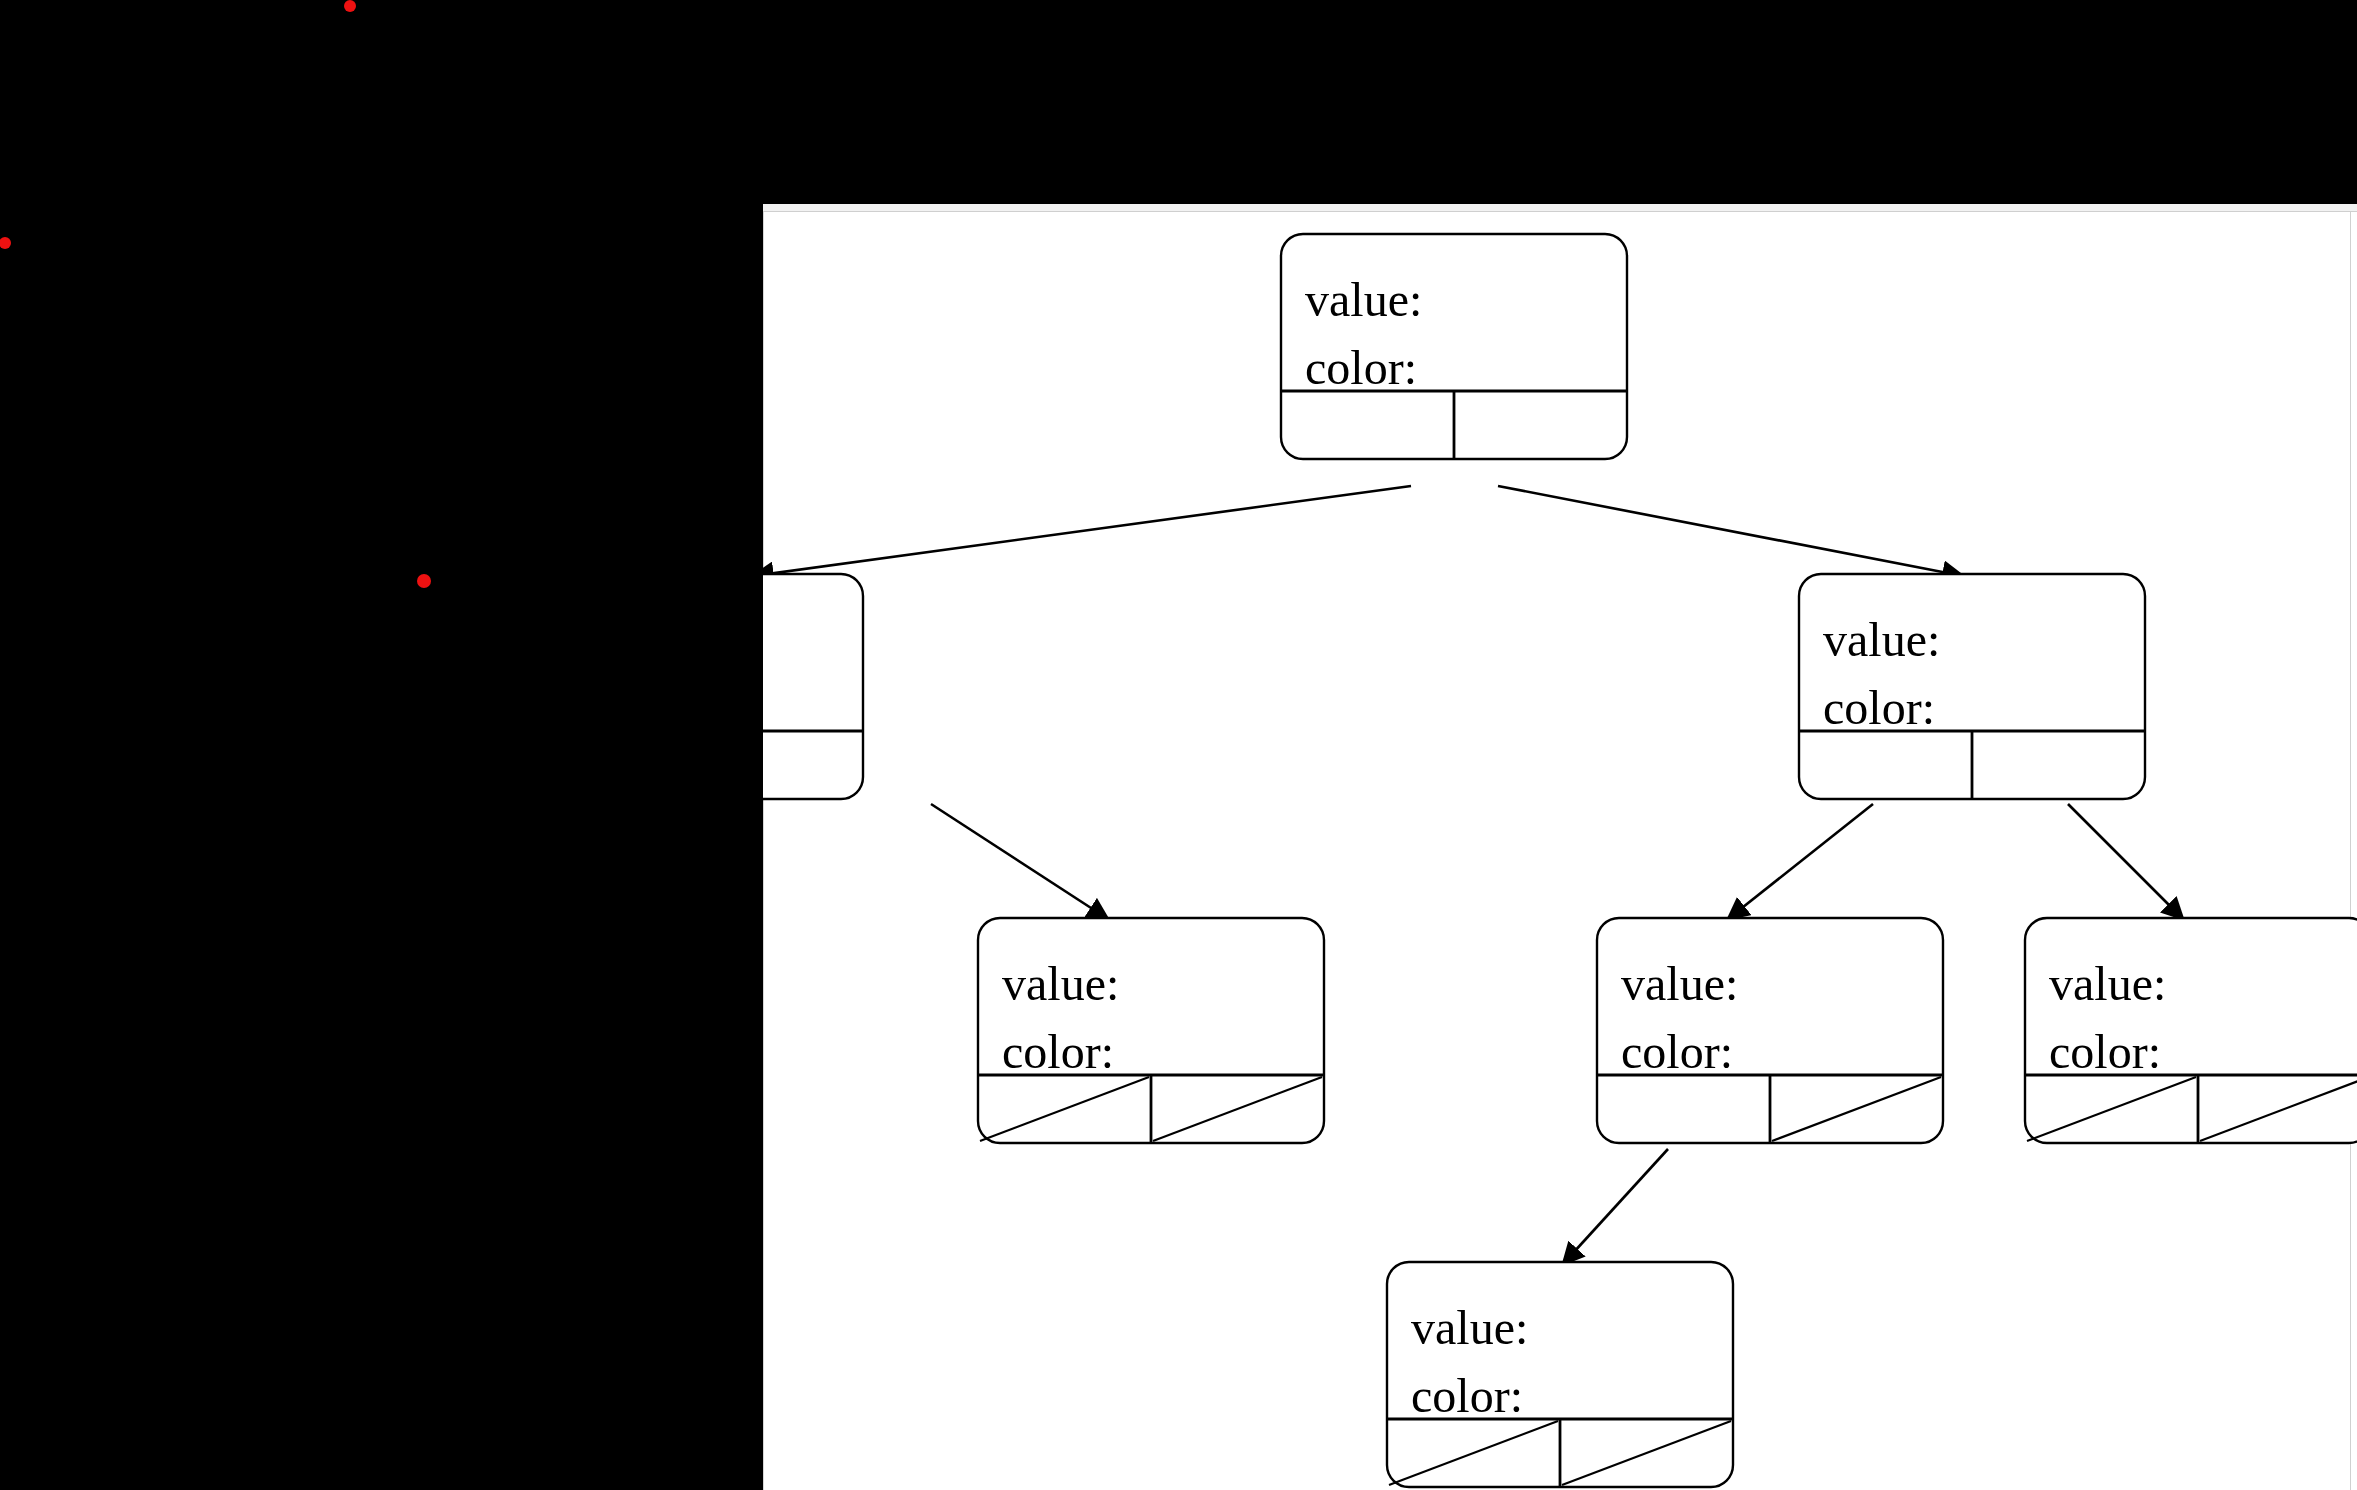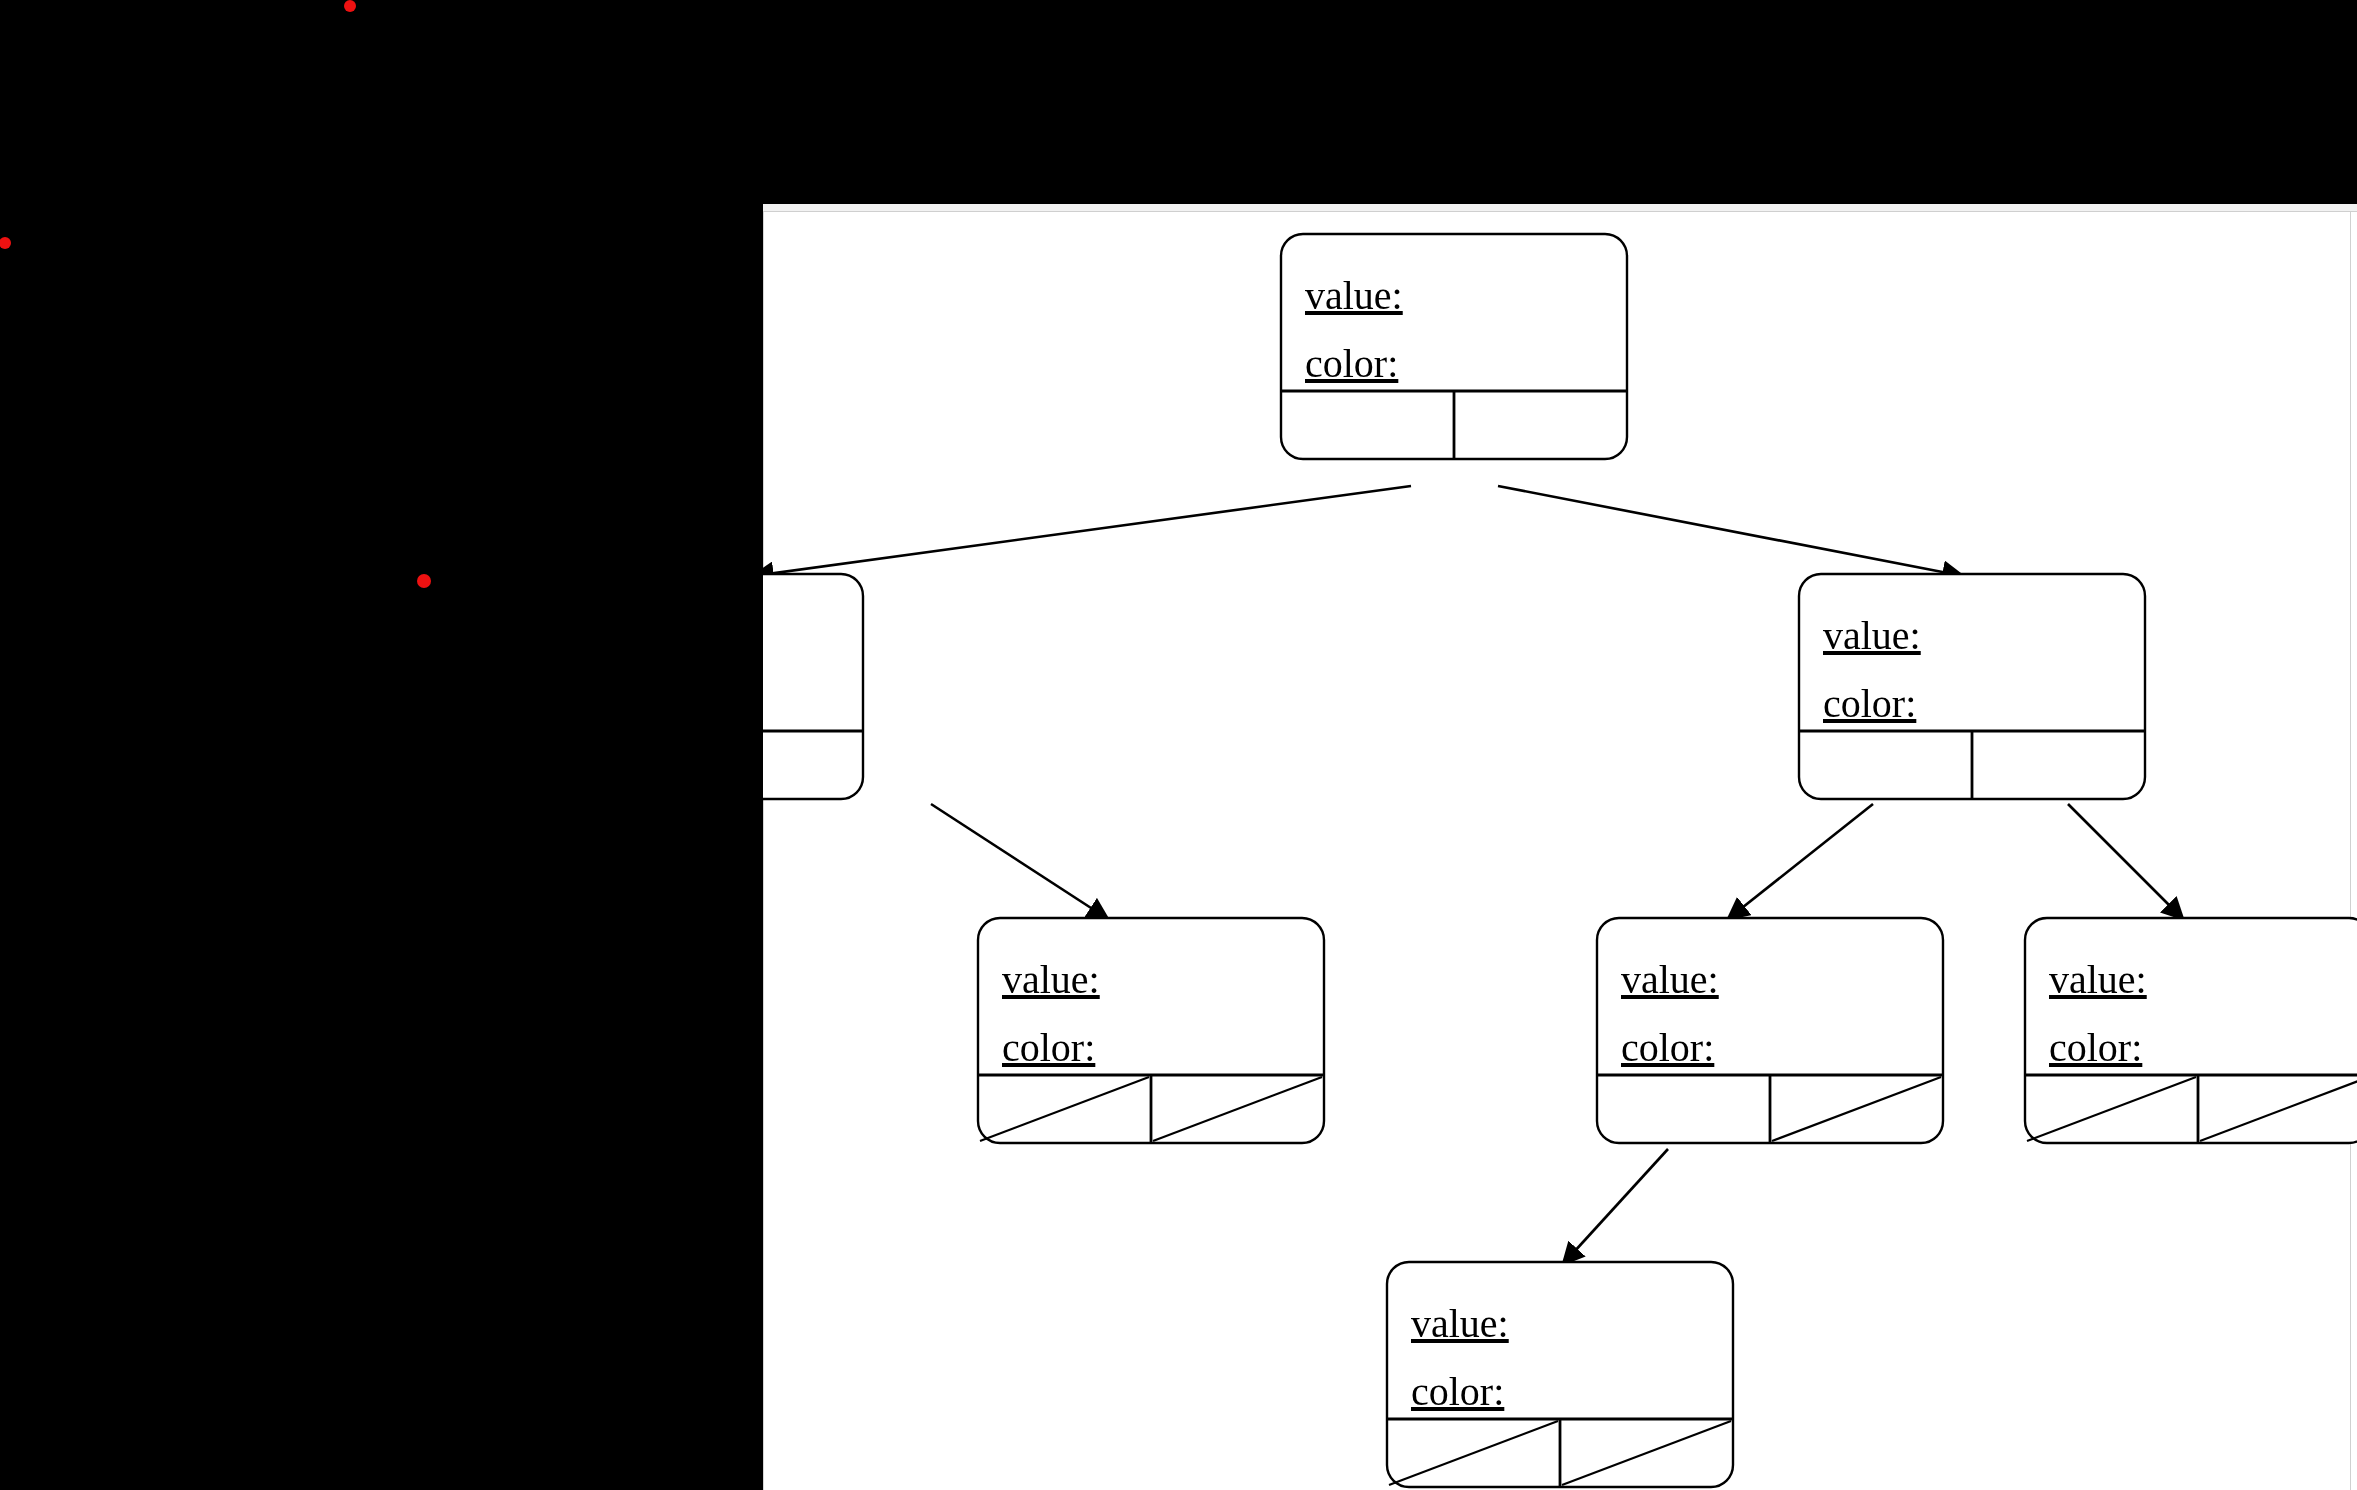--- a/index.html
+++ b/index.html
@@ -56,26 +56,25 @@
   }
   #svg-layer {
     position: absolute;
     left: 0;
     top: 0;
     width: 1594px;
     height: 1286px;
   }
   .node-text {
     position: absolute;
-    font-size: 40px;
+    font-size: 48px;
     line-height: 1;
     color: #000000;
     white-space: nowrap;
     font-family: "Liberation Serif", "DejaVu Serif", serif;
-    text-decoration: underline;
   }
 </style>
 </head>
 <body>
 
 <div id="screen">
 
   <div id="markers-layer">
       <div class="red-dot" style="left: 344px; top: 0px; width: 12px; height: 12px; background: rgb(238, 17, 17);"></div>
       <div class="red-dot" style="left: -1px; top: 237px; width: 12px; height: 12px; background: rgb(238, 17, 17);"></div>

